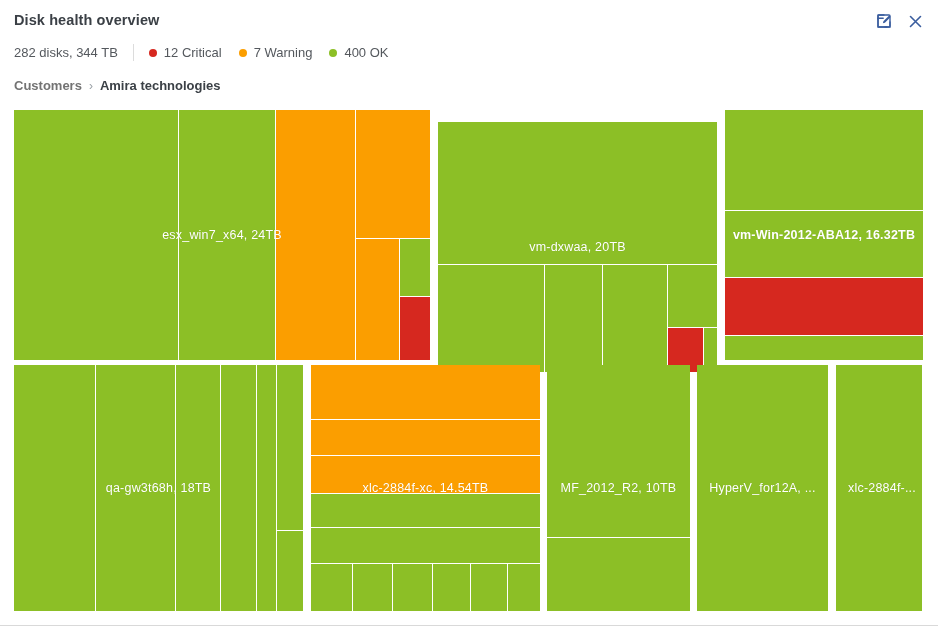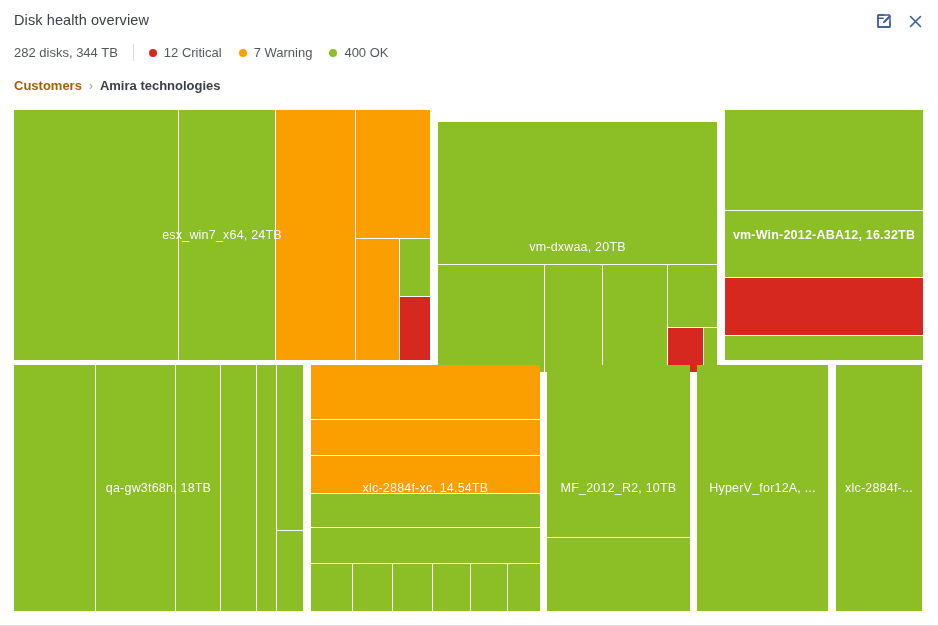--- a/index.html
+++ b/index.html
@@ -27,21 +27,21 @@
   .panel-header {
     position: absolute;
     left: 0; top: 0;
     width: 938px;
     height: 105px;
   }
   .title {
     position: absolute;
     left: 14px; top: 12px;
     font-size: 14.5px;
-    font-weight: normal;
+    font-weight: bold;
     color: #3b4046;
     letter-spacing: 0.1px;
     text-align: right;
   }
   .header-actions {
     position: absolute;
     right: 14px; top: 12px;
     display: flex;
     align-items: center;
     gap: 13px;
@@ -87,21 +87,21 @@
   }
 
   .breadcrumb {
     position: absolute;
     left: 14px; top: 78px;
     display: flex;
     align-items: center;
     font-size: 13px;
   }
   .crumb-link {
-    color: #a16207;
+    color: #737373;
     font-weight: bold;
     cursor: pointer;
   }
   .crumb-sep {
     color: #9aa0a6;
     margin: 0 7px;
     font-size: 12px;
   }
   .crumb-current {
     color: #3b4046;
@@ -246,19 +246,19 @@
       </div>
       <div class="tm-group" style="left: 533px; top: 255px; width: 143px; height: 246px;">
         <div class="tm-cell" style="left: 0px; top: 0px; width: 143px; height: 172px; background: rgb(140, 191, 38);"></div>
         <div class="tm-cell" style="left: 0px; top: 173px; width: 143px; height: 73px; background: rgb(140, 191, 38);"></div>
         <div class="tm-label" style="top: 116px;">MF_2012_R2, 10TB</div>
       </div>
       <div class="tm-group" style="left: 683px; top: 255px; width: 131px; height: 246px;">
         <div class="tm-cell" style="left: 0px; top: 0px; width: 131px; height: 246px; background: rgb(140, 191, 38);"></div>
         <div class="tm-label" style="top: 116px;">HyperV_for12A, ...</div>
       </div>
-      <div class="tm-group" style="left: 822px; top: 255px; width: 86px; height: 246px;">
+      <div class="tm-group" style="left: 822px; top: 255px; width: 86px; height: 246px; padding-left: 6px;">
         <div class="tm-cell" style="left: 0px; top: 0px; width: 86px; height: 246px; background: rgb(140, 191, 38);"></div>
         <div class="tm-label" style="top: 116px;">xlc-2884f-...</div>
       </div>
     </div>
 
 </div>
 
 </body></html>

